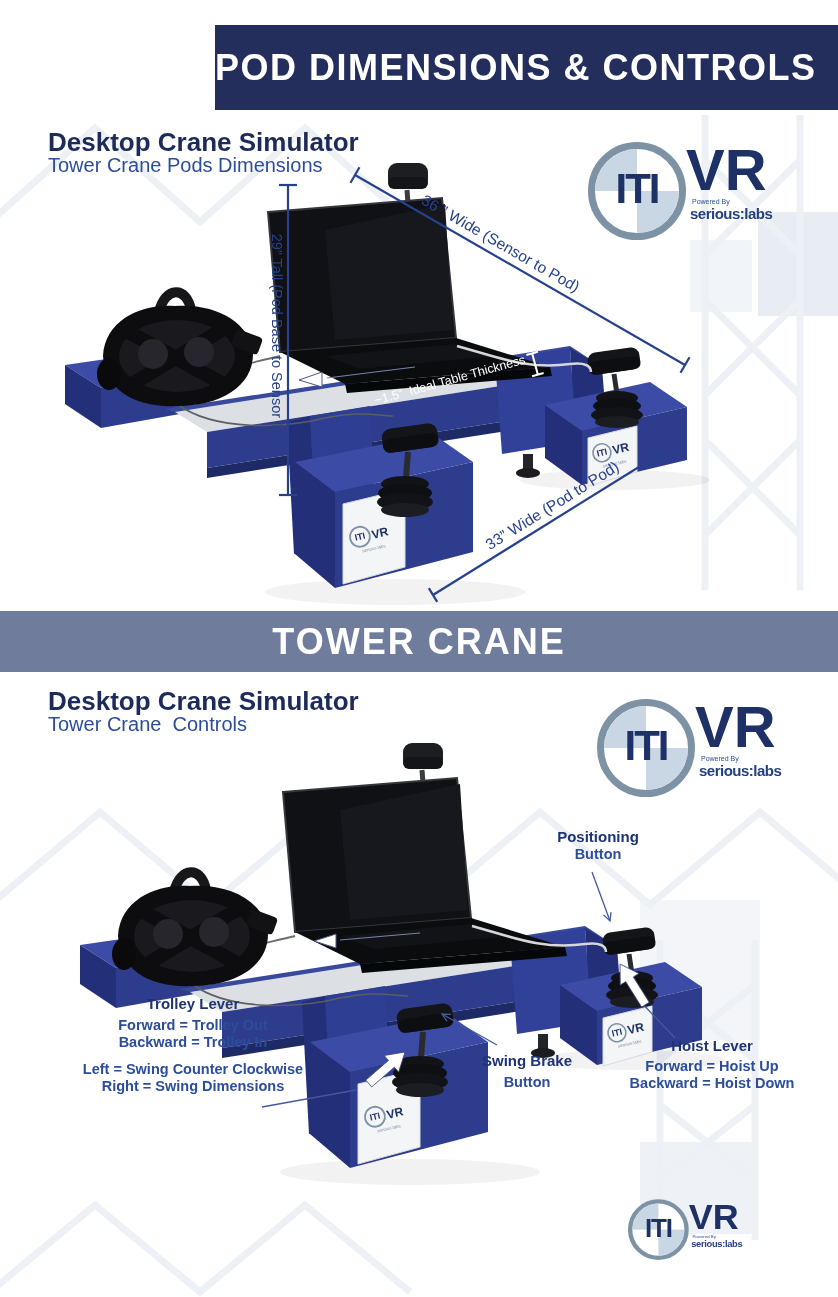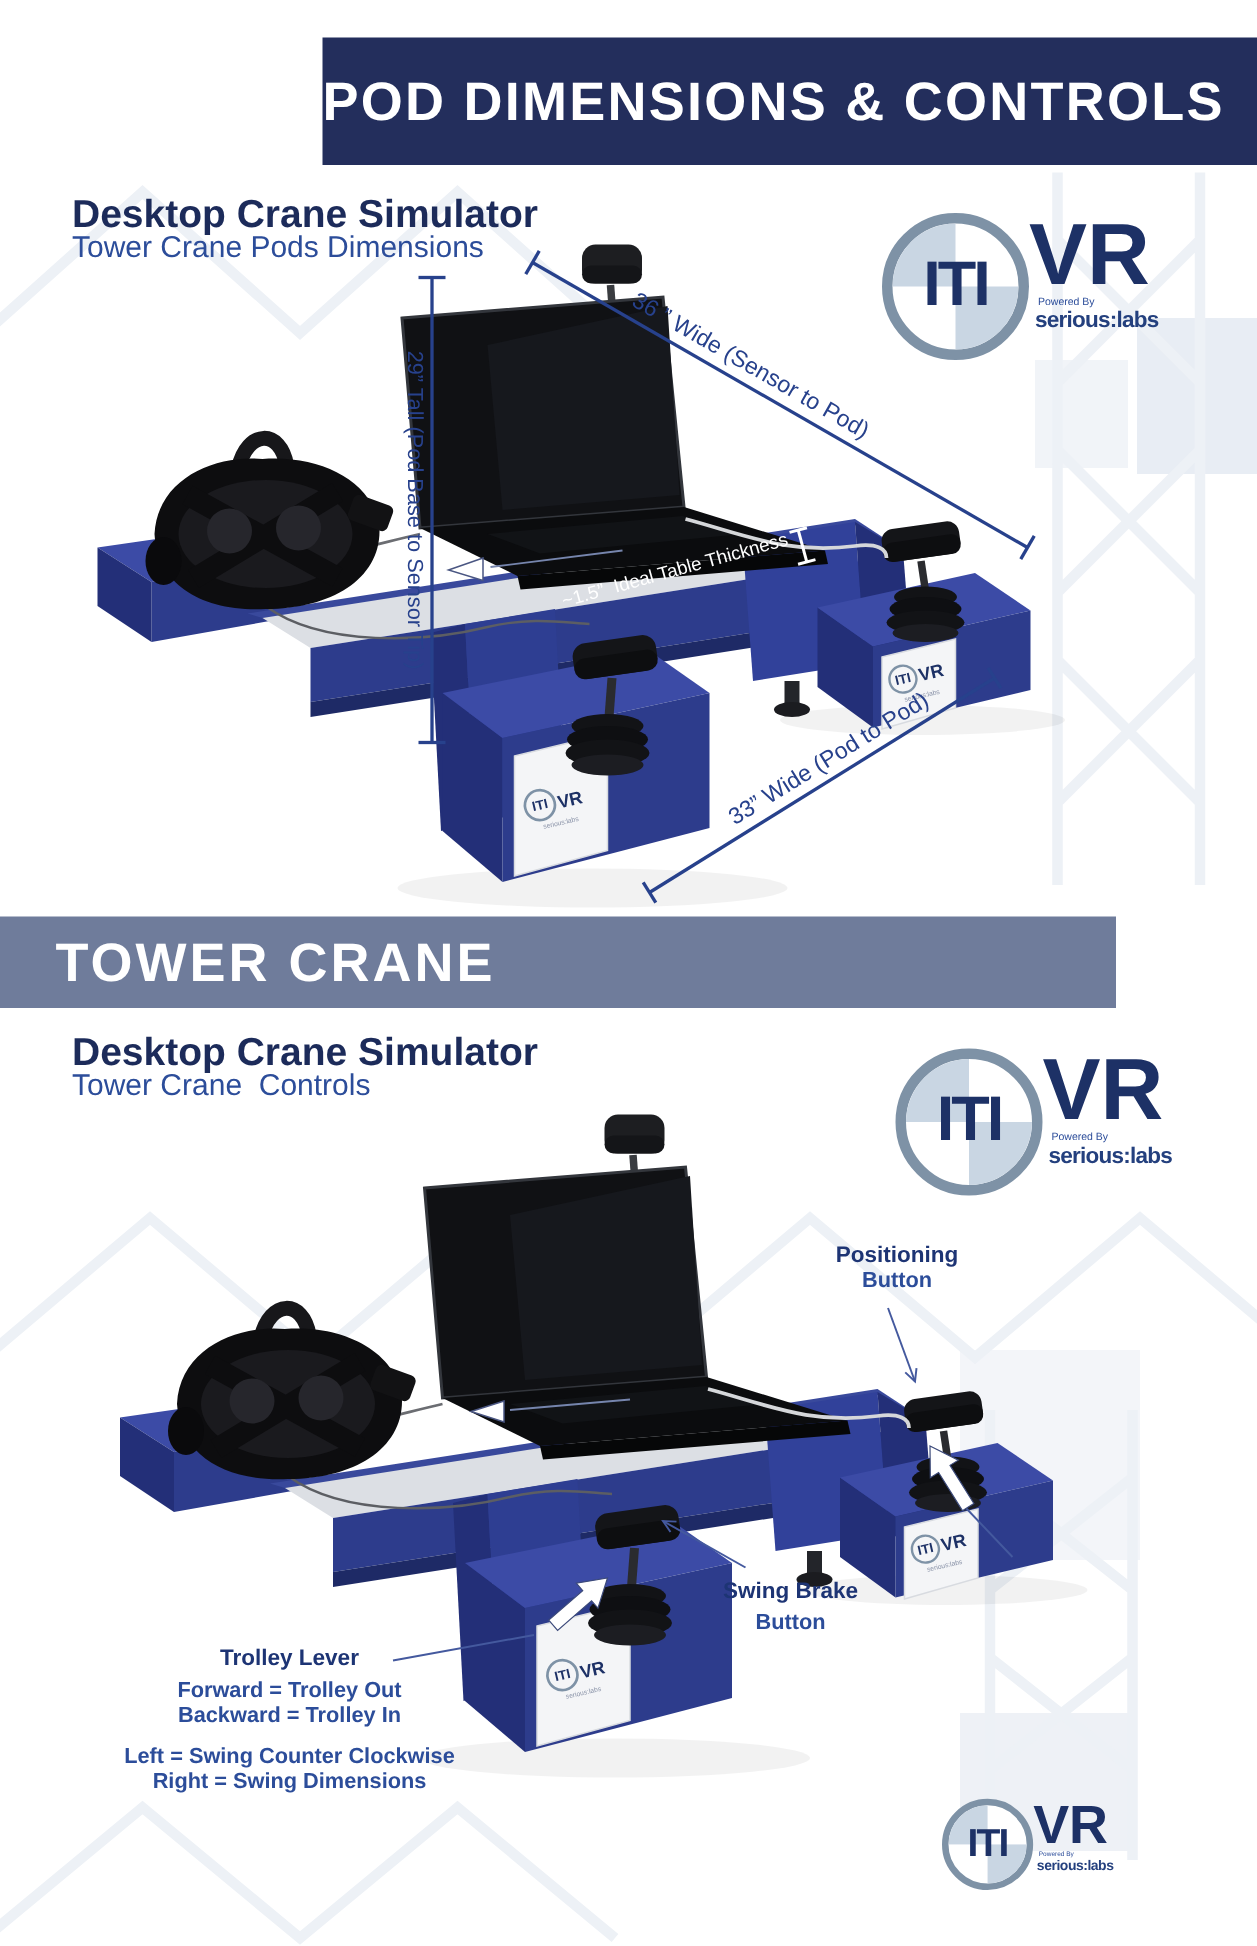--- a/index.html
+++ b/index.html
@@ -11,22 +11,22 @@
   html,body{margin:0;padding:0;background:#fff;}
   .page{position:relative;width:838px;height:1297px;background:#ffffff;overflow:hidden;
         font-family:"Liberation Sans",sans-serif;}
   .bg{position:absolute;left:0;top:0;z-index:0;}
   .truss{stroke:#edf1f6;stroke-width:7;fill:none;}
 
   .banner{position:absolute;left:215px;top:25px;width:623px;height:85px;
           background:var(--banner_navy);display:flex;align-items:center;z-index:2;}
   .banner-text{color:#ffffff;font-weight:bold;font-size:36px;letter-spacing:1.5px;white-space:nowrap;}
 
-  .divider{position:absolute;left:0;top:611px;width:707px;height:61px;
-           background:var(--divider_blue);display:flex;align-items:center;z-index:2;padding-left:37px;}
+  .divider{position:absolute;left:0;top:611px;width:838px;height:61px;
+           background:var(--divider_blue);display:flex;align-items:center;justify-content:center;z-index:2;}
   .divider-text{color:#ffffff;font-weight:bold;font-size:36px;letter-spacing:2px;}
 
   .sec-title{position:absolute;color:var(--title_navy);font-weight:bold;font-size:26px;z-index:3;white-space:pre;}
   .sec-sub{position:absolute;color:var(--text_blue);font-size:20px;z-index:3;white-space:pre;}
 
   .logo{position:absolute;width:198px;height:116px;z-index:3;}
   .logo-circle{position:absolute;left:0;top:2px;width:84px;height:84px;border:7px solid var(--logo_ring);
                border-radius:50%;overflow:hidden;background:#fff;}
   .q{position:absolute;width:50%;height:50%;background:var(--logo_quadrant);}
   .q1{left:0;top:0;} .q4{right:0;bottom:0;}
@@ -293,36 +293,42 @@
       <line class="thin-arrow" x1="380" y1="193" x2="300" y2="200"></line>
       <polygon points="296,194 274,201 296,208" fill="#ffffff" stroke="#4a5682" stroke-width="1"></polygon>
     </g>
   </svg>
 
   <div class="ctl" style="left:581px;top:828px;margin-left:17px;">
     <div class="ctl-title">Positioning</div>
     <div class="ctl-line">Button</div>
   </div>
 
-  <div class="ctl" style="left:193px;top:1097px;">
+  <div class="ctl" style="left:193px;top:995px;">
     <div class="ctl-title">Trolley Lever</div>
     <div style="height:4px;"></div>
     <div class="ctl-line">Forward = Trolley Out</div>
     <div class="ctl-line">Backward = Trolley In</div>
     <div class="ctl-gap"></div>
     <div class="ctl-line">Left = Swing Counter Clockwise</div>
     <div class="ctl-line">Right = Swing Dimensions</div>
   </div>
 
   <div class="ctl" style="left:527px;top:1052px;">
     <div class="ctl-title">Swing Brake</div>
     <div style="height:4px;"></div>
     <div class="ctl-line">Button</div>
   </div>
 
+  <div class="ctl" style="left:712px;top:1037px;">
+    <div class="ctl-title">Hoist Lever</div>
+    <div style="height:3px;"></div>
+    <div class="ctl-line">Forward = Hoist Up</div>
+    <div class="ctl-line">Backward = Hoist Down</div>
+  </div>
 
   <div class="logo logo3" style="left:628px;top:1198px;">
     <div class="logo-circle">
       <div class="q q1"></div>
       <div class="q q4"></div>
       <span class="logo-iti">ITI</span>
     </div>
     <span class="logo-vr">VR</span>
     <div class="logo-pb">
       <span class="logo-powered">Powered By</span>

